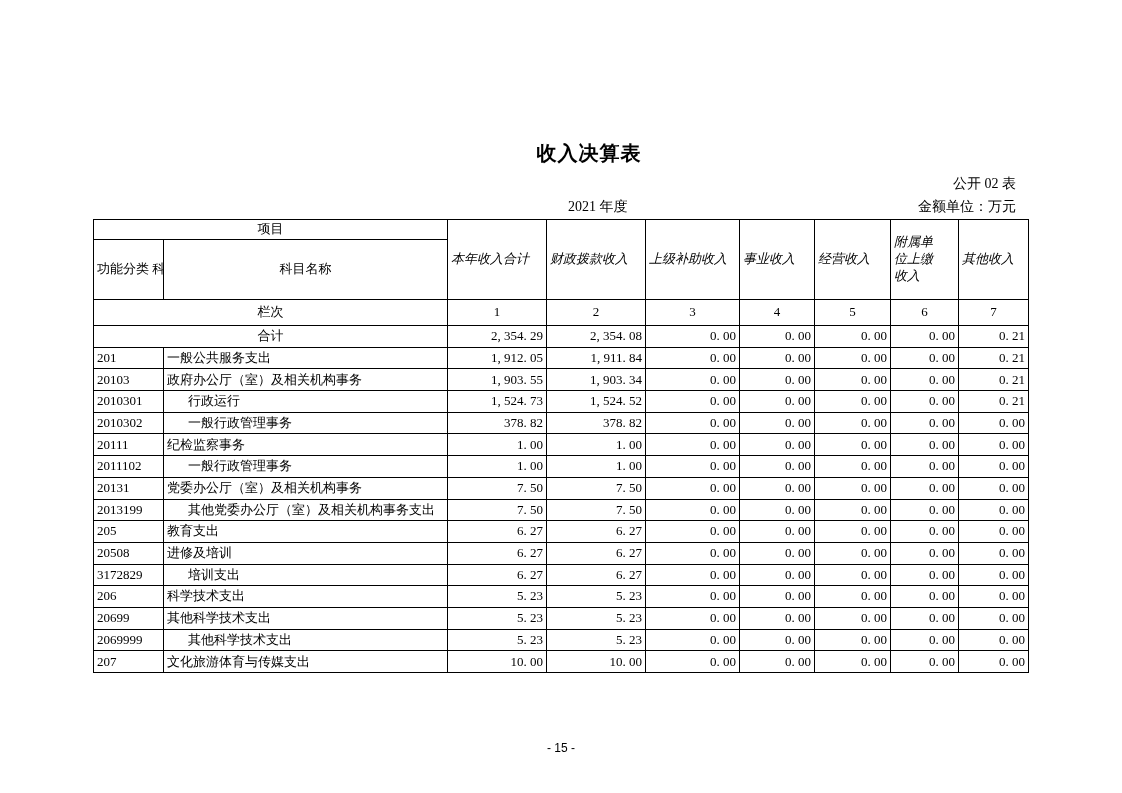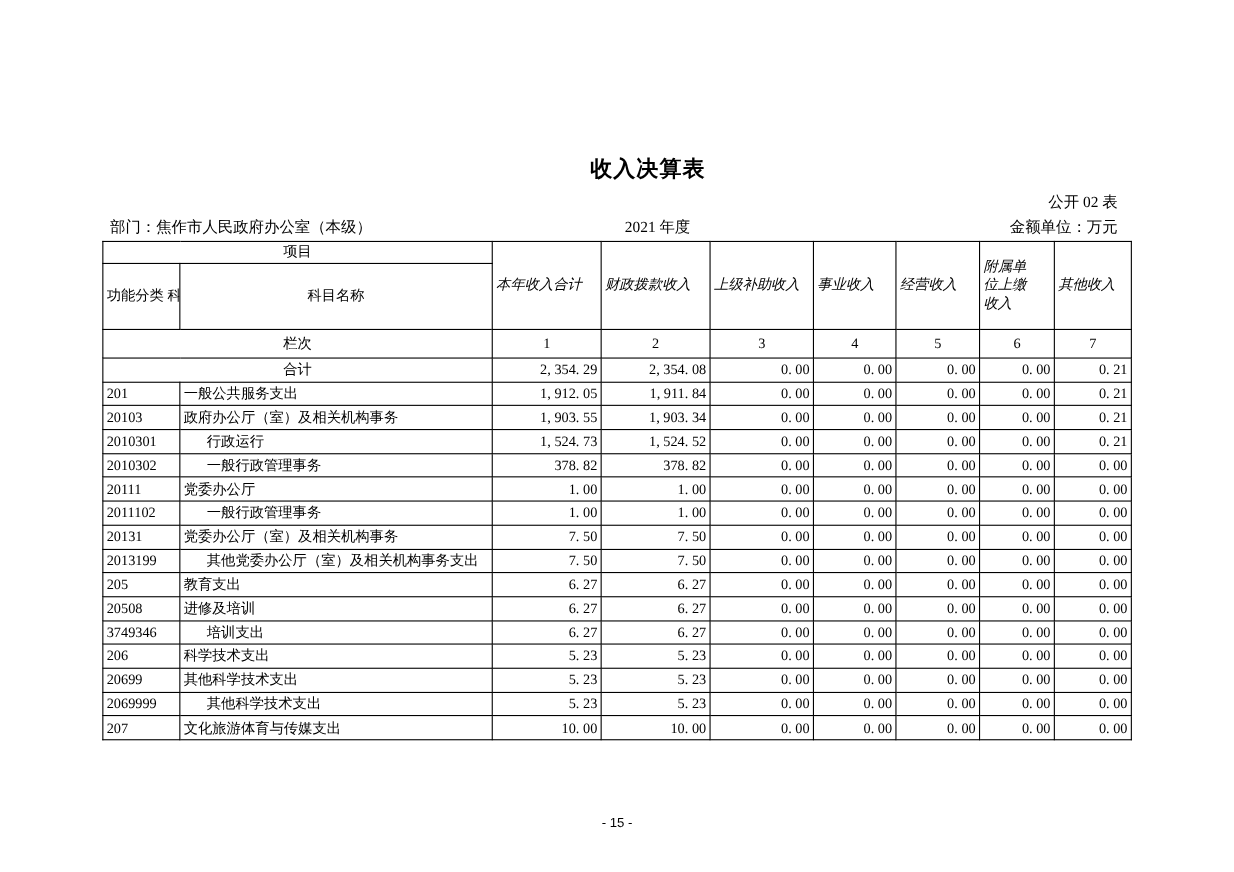--- a/index.html
+++ b/index.html
@@ -86,21 +86,20 @@
 </style>
 </head>
 <body>
 
 <div class="page">
 
   <div class="doc-title">收入决算表</div>
 
   <div class="table-code">公开 02 表</div>
 
-  <div class="meta-dept">部门：焦作市人民政府办公室（本级）</div>
   <div class="meta-year">2021 年度</div>
   <div class="meta-unit">金额单位：万元</div>
 
   <table class="revenue">
     <colgroup>
       <col style="width:70px">
       <col style="width:284px">
       <col style="width:99px">
       <col style="width:99px">
       <col style="width:94px">
@@ -188,21 +187,21 @@
           <td class="num">378. 82</td>
           <td class="num">378. 82</td>
           <td class="num">0. 00</td>
           <td class="num">0. 00</td>
           <td class="num">0. 00</td>
           <td class="num">0. 00</td>
           <td class="num">0. 00</td>
         </tr>
         <tr>
           <td class="code">20111</td>
-          <td class="name">党委办公厅</td>
+          <td class="name">纪检监察事务</td>
           <td class="num">1. 00</td>
           <td class="num">1. 00</td>
           <td class="num">0. 00</td>
           <td class="num">0. 00</td>
           <td class="num">0. 00</td>
           <td class="num">0. 00</td>
           <td class="num">0. 00</td>
         </tr>
         <tr>
           <td class="code">2011102</td>
@@ -253,21 +252,21 @@
           <td class="name">进修及培训</td>
           <td class="num">6. 27</td>
           <td class="num">6. 27</td>
           <td class="num">0. 00</td>
           <td class="num">0. 00</td>
           <td class="num">0. 00</td>
           <td class="num">0. 00</td>
           <td class="num">0. 00</td>
         </tr>
         <tr>
-          <td class="code">3749346</td>
+          <td class="code">3172829</td>
           <td class="name indent">培训支出</td>
           <td class="num">6. 27</td>
           <td class="num">6. 27</td>
           <td class="num">0. 00</td>
           <td class="num">0. 00</td>
           <td class="num">0. 00</td>
           <td class="num">0. 00</td>
           <td class="num">0. 00</td>
         </tr>
         <tr>

